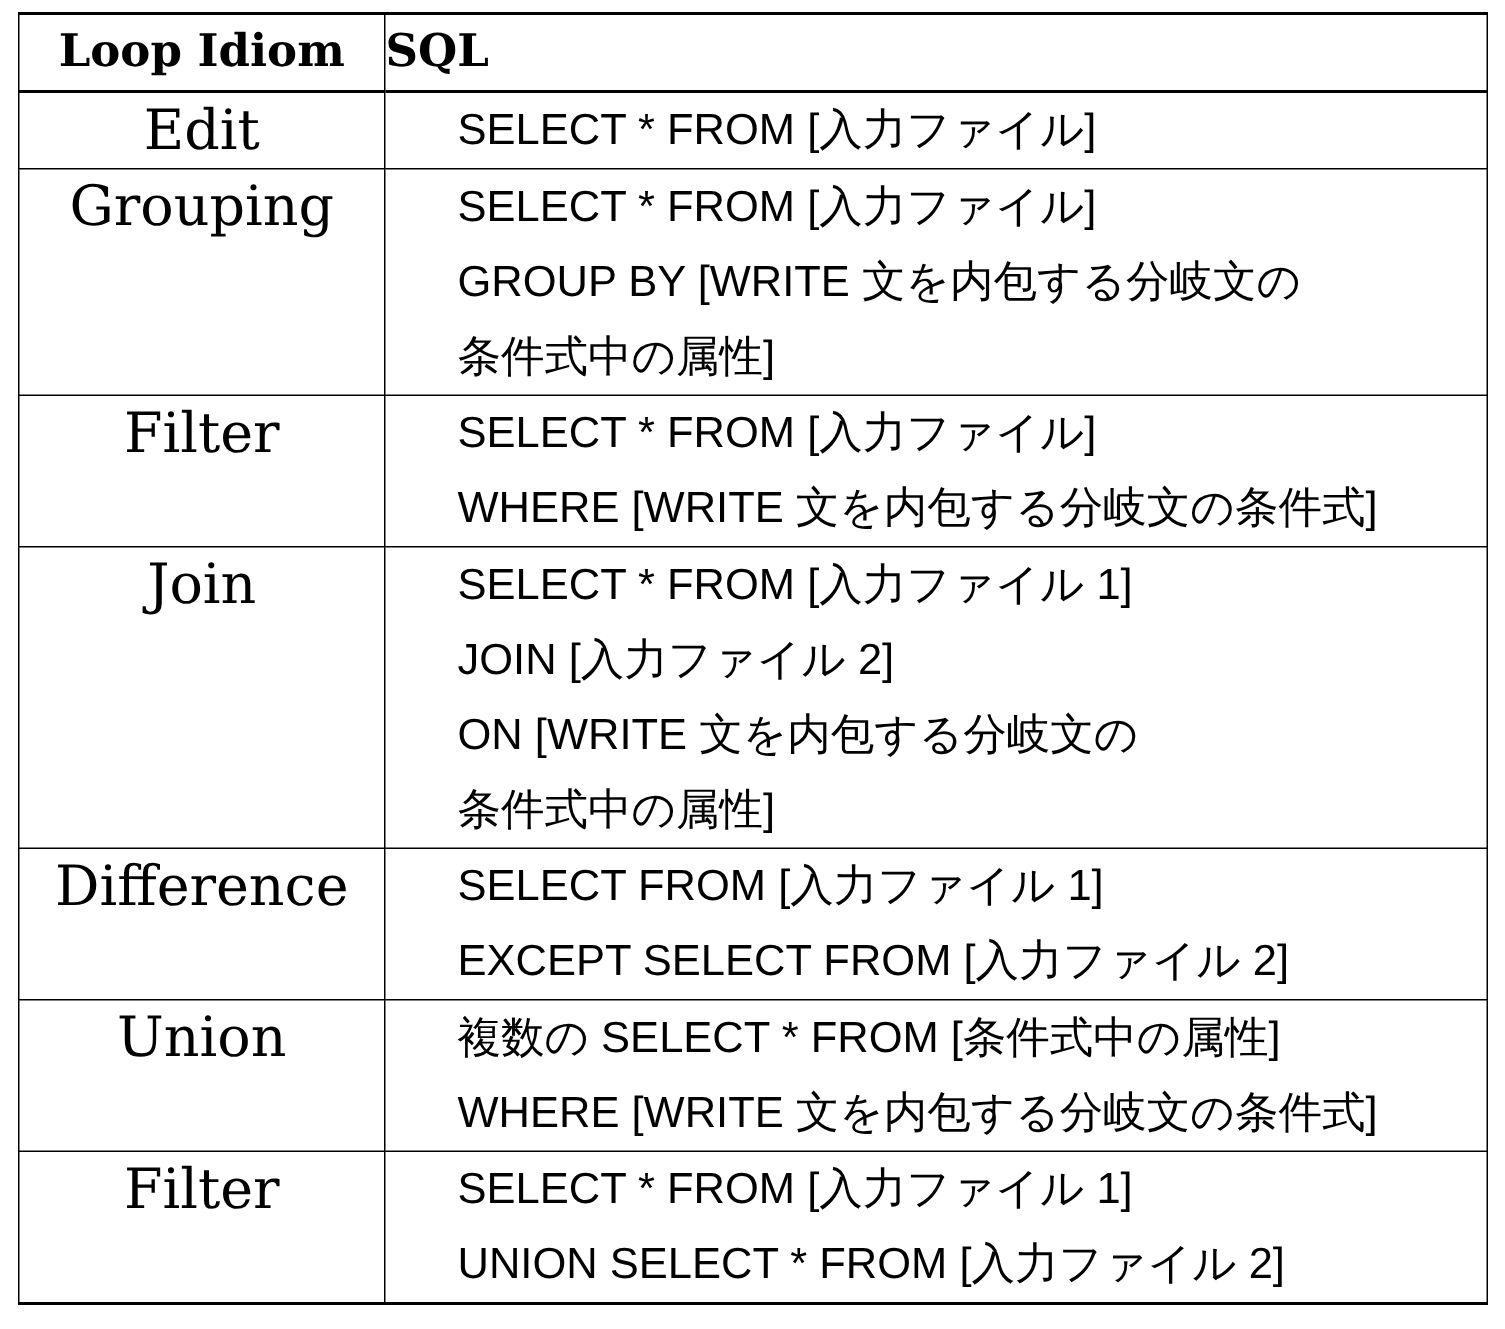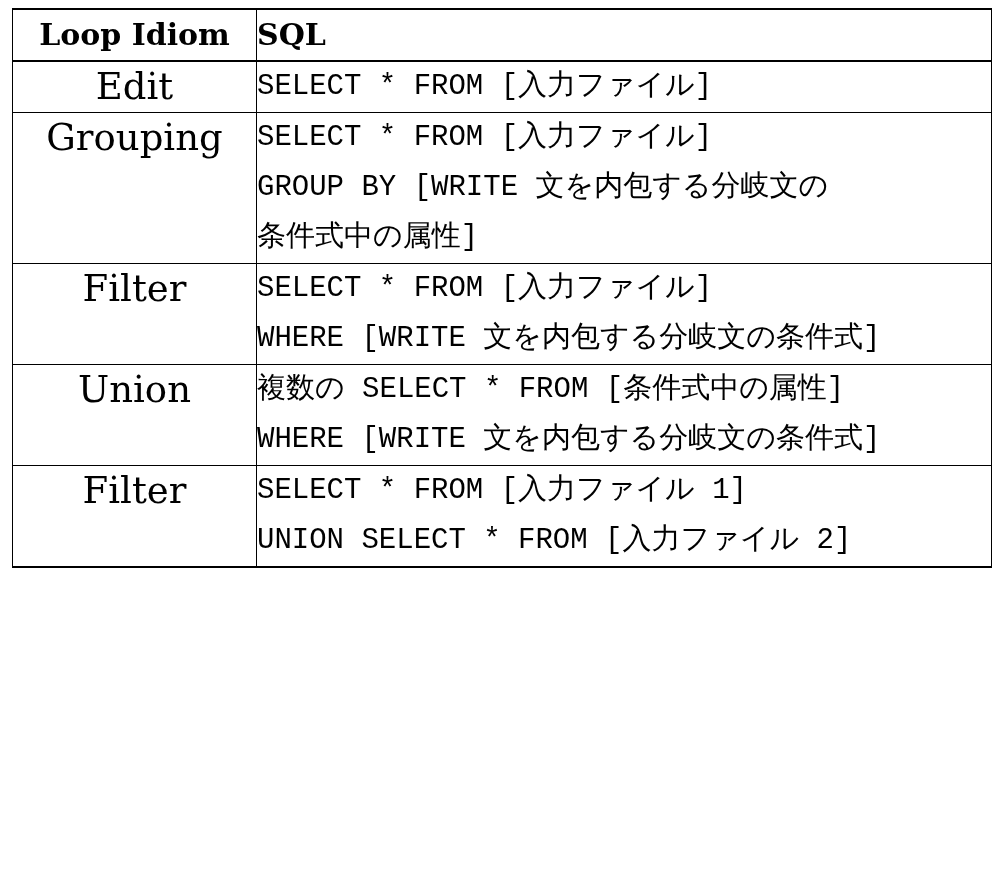--- a/index.html
+++ b/index.html
@@ -77,21 +77,21 @@
     padding: 4px 6px 4px 17px;
     white-space: nowrap;
   }
 
   td.sql-cell .sql-line {
     display: block;
     height: 50px;
     line-height: 50px;
   }
 
-  .jp { font-family: Liberation Mono, monospace; }
+  .jp { font-family: Liberation Sans, sans-serif; margin-left: 48px; }
 </style>
 </head>
 <body>
 
 <div id="table-wrap">
   <table class="idiom-table">
     <colgroup>
       <col class="col-idiom">
       <col class="col-sql">
     </colgroup>
@@ -117,20 +117,36 @@
           </td>
         </tr>
         <tr>
           <td class="idiom-cell">Filter</td>
           <td class="sql-cell">
             <span class="sql-line jp">SELECT * FROM [入力ファイル]</span>
             <span class="sql-line jp">WHERE [WRITE 文を内包する分岐文の条件式]</span>
           </td>
         </tr>
         <tr>
+          <td class="idiom-cell">Join</td>
+          <td class="sql-cell">
+            <span class="sql-line jp">SELECT * FROM [入力ファイル 1]</span>
+            <span class="sql-line jp">JOIN [入力ファイル 2]</span>
+            <span class="sql-line jp">ON [WRITE 文を内包する分岐文の</span>
+            <span class="sql-line jp">条件式中の属性]</span>
+          </td>
+        </tr>
+        <tr>
+          <td class="idiom-cell">Difference</td>
+          <td class="sql-cell">
+            <span class="sql-line jp">SELECT FROM [入力ファイル 1]</span>
+            <span class="sql-line jp">EXCEPT SELECT FROM [入力ファイル 2]</span>
+          </td>
+        </tr>
+        <tr>
           <td class="idiom-cell">Union</td>
           <td class="sql-cell">
             <span class="sql-line jp">複数の SELECT * FROM [条件式中の属性]</span>
             <span class="sql-line jp">WHERE [WRITE 文を内包する分岐文の条件式]</span>
           </td>
         </tr>
         <tr>
           <td class="idiom-cell">Filter</td>
           <td class="sql-cell">
             <span class="sql-line jp">SELECT * FROM [入力ファイル 1]</span>

